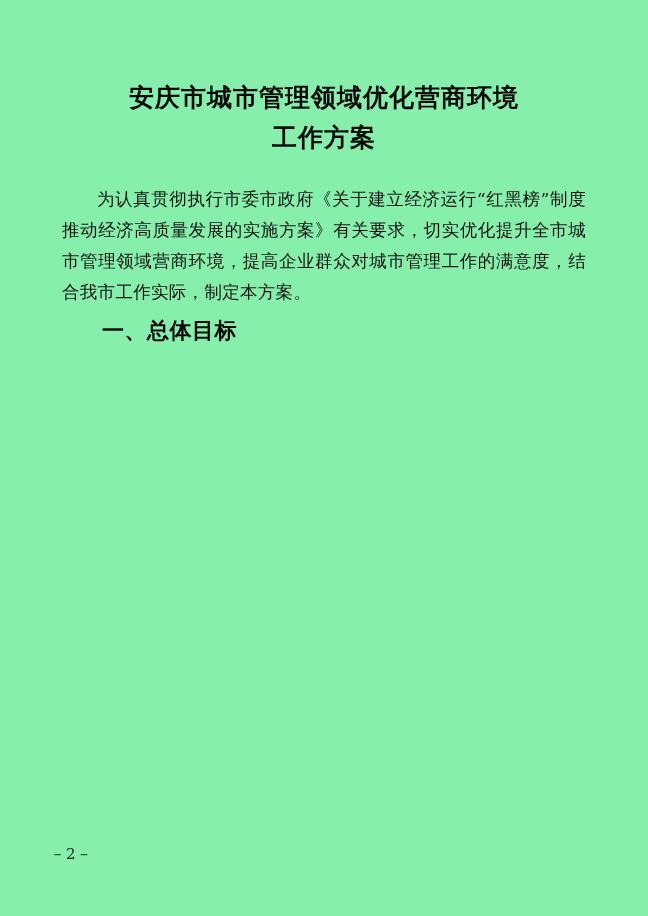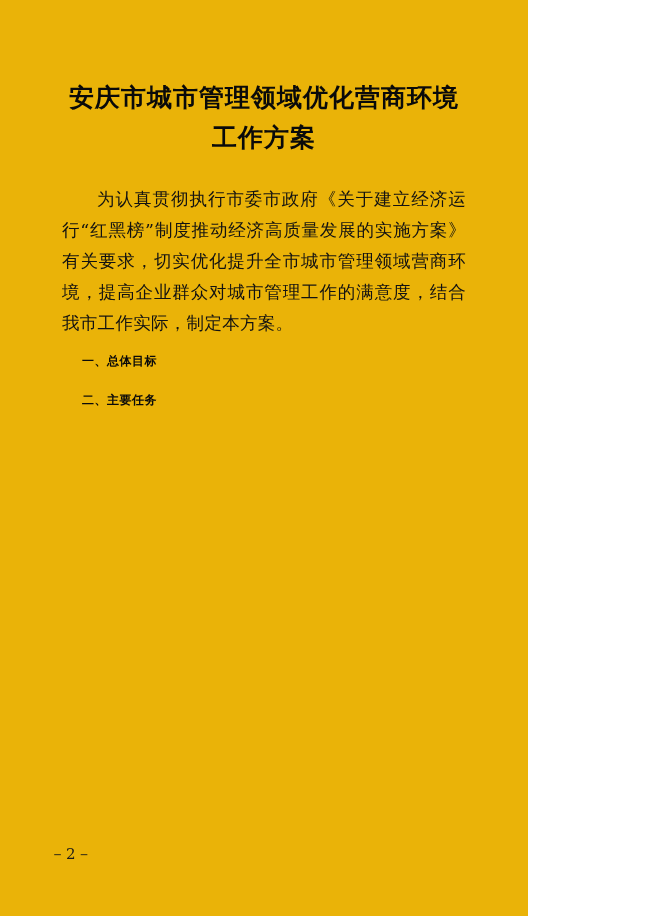--- a/index.html
+++ b/index.html
@@ -9,23 +9,23 @@
   body {
     width: 648px;
     height: 916px;
     background: #ffffff;
     font-family: "DejaVu Serif", serif;
     color: #111111;
     overflow: hidden;
   }
   .page {
     position: relative;
-    width: 528px;
+    width: 648px;
     height: 916px;
-    background: #eab308;
+    background: #86efac;
     box-sizing: border-box;
     padding: 78px 58px 0 58px;
   }
   .doc-title {
     text-align: center;
     font-family: "DejaVu Serif", serif;
     font-weight: bold;
     font-size: 25px;
     line-height: 40px;
     letter-spacing: 1px;
@@ -46,21 +46,21 @@
     font-size: 17.5px;
     line-height: 31px;
     text-align: justify;
     text-justify: inter-ideograph;
     text-indent: 2em;
     letter-spacing: 0.3px;
     color: #121212;
   }
   h2.heading {
     margin: 6px 0 0 0;
-    font-size: 12px;
+    font-size: 22px;
     line-height: 33px;
     font-weight: bold;
     text-indent: 2em;
     letter-spacing: 0.5px;
     color: #0a0a0a;
   }
   .page-number {
     position: absolute;
     left: 50px;
     bottom: 52px;
@@ -75,18 +75,17 @@
 <div class="page">
 
   <h1 class="doc-title">
     <span class="line1">安庆市城市管理领域优化营商环境</span>
     <span class="line2">工作方案</span>
   </h1>
 
   <div class="body-block">
     <p class="para">为认真贯彻执行市委市政府《关于建立经济运行“红黑榜”制度推动经济高质量发展的实施方案》有关要求，切实优化提升全市城市管理领域营商环境，提高企业群众对城市管理工作的满意度，结合我市工作实际，制定本方案。</p>
     <h2 class="heading">一、总体目标</h2>
-    <h2 class="heading">二、主要任务</h2>
   </div>
 
   <div class="page-number">－2－</div>
 
 </div>
 
 </body></html>

